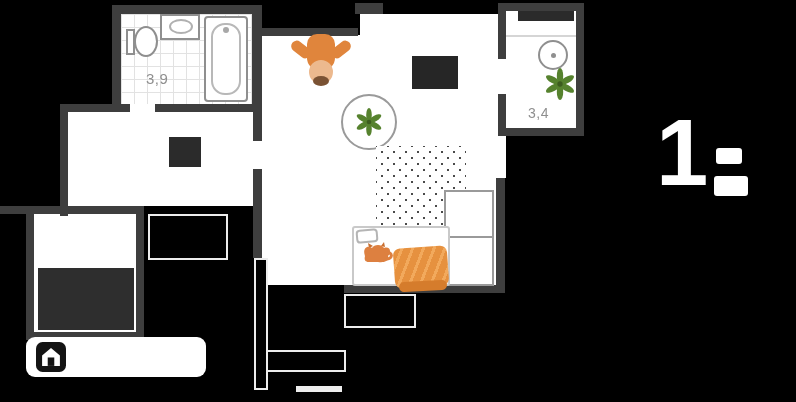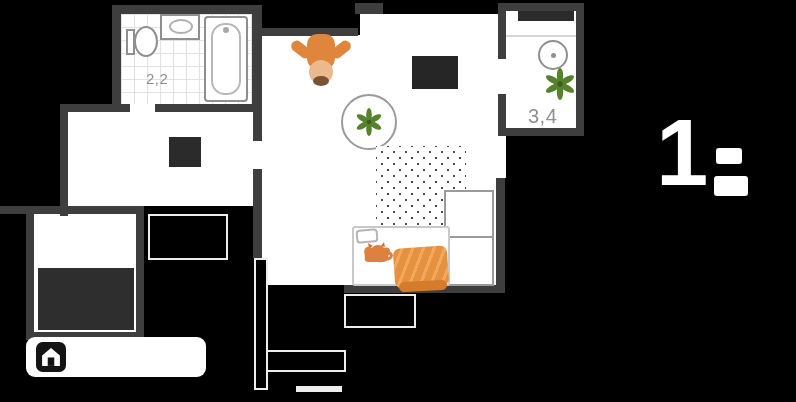--- a/index.html
+++ b/index.html
@@ -116,21 +116,21 @@
     <div class="toilet-tank"></div>
     <div class="toilet-bowl"></div>
   </div>
   <div class="sink">
     <div class="sink-basin"></div>
   </div>
   <div class="tub">
     <div class="tub-inner"></div>
     <div class="tub-drain"></div>
   </div>
-  <div class="arealabel" style="left:146px;top:70px">2,2</div>
+  <div class="arealabel" style="left:146px;top:70px">3,9</div>
 
   <div class="hall-cabinet"></div>
 
   <div class="dark-bed"></div>
 
   <div class="person">
     <div class="arm arm-l"></div>
     <div class="arm arm-r"></div>
     <div class="torso"></div>
     <div class="head"></div>
@@ -177,21 +177,21 @@
         <ellipse cx="12" cy="6" rx="2.4" ry="6"></ellipse>
         <ellipse cx="12" cy="6" rx="2.4" ry="6" transform="rotate(60 12 12)"></ellipse>
         <ellipse cx="12" cy="6" rx="2.4" ry="6" transform="rotate(120 12 12)"></ellipse>
         <ellipse cx="12" cy="6" rx="2.4" ry="6" transform="rotate(180 12 12)"></ellipse>
         <ellipse cx="12" cy="6" rx="2.4" ry="6" transform="rotate(240 12 12)"></ellipse>
         <ellipse cx="12" cy="6" rx="2.4" ry="6" transform="rotate(300 12 12)"></ellipse>
       </g>
       <circle cx="12" cy="12" r="2" fill="#3c5c1e"></circle>
     </svg>
   </div>
-  <div class="arealabel" style="left:528px;top:105px;font-size:20px">3,4</div>
+  <div class="arealabel" style="left:528px;top:105px;font-size:14px">3,4</div>
 
   <div class="outline" style="left:148px;top:214px;width:80px;height:46px"></div>
   <div class="outline" style="left:254px;top:258px;width:14px;height:132px"></div>
   <div class="outline" style="left:266px;top:350px;width:80px;height:22px"></div>
   <div class="outline" style="left:344px;top:294px;width:72px;height:34px"></div>
   <div class="whitebar"></div>
 
   <div class="bignum">1</div>
   <div class="infobar infobar-1"></div>
   <div class="infobar infobar-2"></div>

